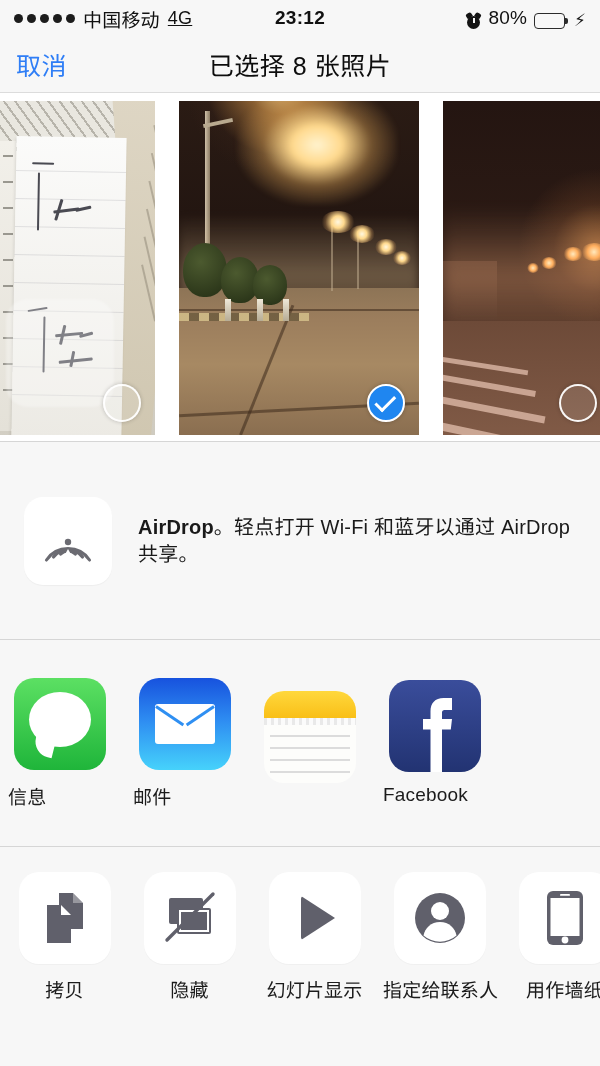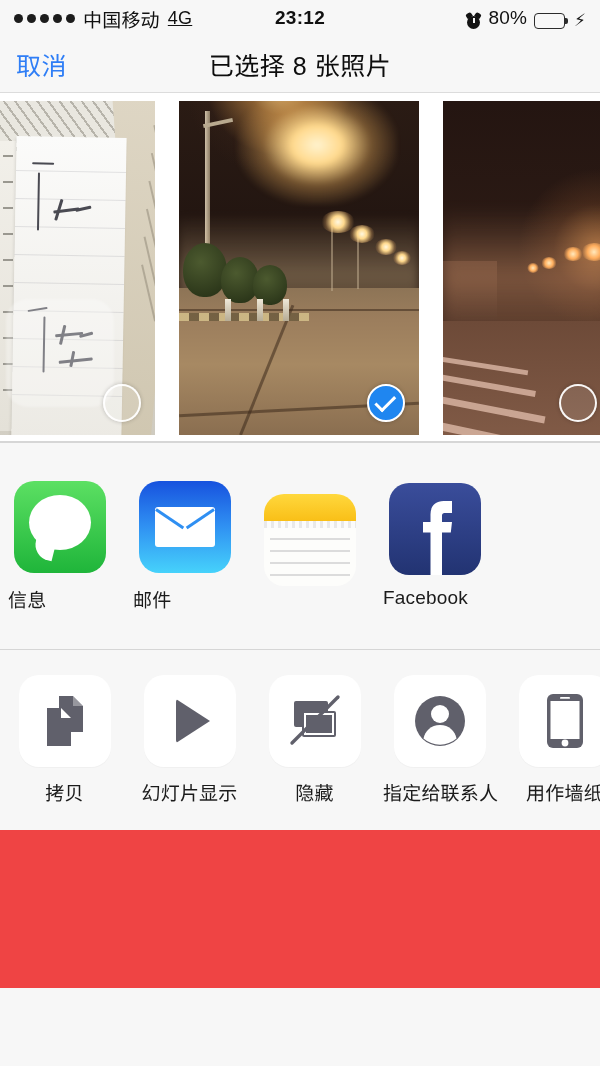--- a/index.html
+++ b/index.html
@@ -2,21 +2,21 @@
 <html lang="zh-CN"><head>
 <meta charset="utf-8">
 <style>
   * { margin:0; padding:0; box-sizing:border-box; }
   html, body {
     width:600px; height:1066px;
     font-family:"Liberation Sans","DejaVu Sans",sans-serif;
     background:#f7f7f7; overflow:hidden;
     -webkit-font-smoothing:antialiased;
   }
-  .screen { position:relative; width:600px; height:988px; background:#ef4444; }
+  .screen { position:relative; width:600px; height:885px; background:#0f766e; }
 
   
   .status-bar {
     height:36px; background:#f7f7f7;
     display:flex; align-items:center;
     padding:0 14px; position:relative;
   }
   .sb-left { display:flex; align-items:center; gap:8px; }
   .sig-dots { display:flex; align-items:center; gap:4px; }
   .sig-dots i { width:9px; height:9px; border-radius:50%; background:#1c1c1c; display:block; }
@@ -438,20 +438,34 @@
       <div class="zebra" style="left:-6px;bottom:74px;width:92px;height:5px;transform:rotate(9deg);"></div>
       <div class="zebra" style="left:-10px;bottom:56px;width:104px;height:6px;transform:rotate(10deg);"></div>
       <div class="zebra" style="left:-14px;bottom:34px;width:118px;height:7px;transform:rotate(11deg);"></div>
       <div class="zebra" style="left:-18px;bottom:8px;width:132px;height:8px;transform:rotate(12deg);"></div>
       <div class="sel-badge off"></div>
     </div>
   </div>
 
   <div class="divider"></div>
 
+  <div class="panel airdrop-row">
+    <div class="ad-icon">
+      <svg width="62" height="62" viewBox="0 0 62 62" aria-hidden="true">
+        <circle cx="31" cy="32" r="3.2" fill="#6b6b72"></circle>
+        <path d="M23.5 44 A11 11 0 0 1 38.5 44" fill="none" stroke="#6b6b72" stroke-width="3.1" stroke-linecap="round"></path>
+        <path d="M16.5 47 A18.5 18.5 0 0 1 45.5 47" fill="none" stroke="#6b6b72" stroke-width="3.1" stroke-linecap="round"></path>
+        <path d="M9.5 50 A26 26 0 0 1 52.5 50" fill="none" stroke="#6b6b72" stroke-width="3.1" stroke-linecap="round"></path>
+        <path d="M25 52 L31 41 L37 52" fill="#fff" stroke="#fff" stroke-width="2"></path>
+      </svg>
+    </div>
+    <div class="ad-text">
+      <b>AirDrop</b><span>。轻点打开 Wi-Fi 和蓝牙以通过 AirDrop 共享。</span>
+    </div>
+  </div>
 
   <div class="divider"></div>
 
   <div class="panel app-row">
 
     <div class="app-cell">
       <div class="app-icon ic-messages">
         <span class="bubble"></span>
           <span class="tail"></span>
       </div>
@@ -497,44 +511,44 @@
     <div class="act-cell">
       <div class="act-icon">
         <svg width="52" height="54" viewBox="0 0 52 54" aria-hidden="true">
           <path class="gry" d="M20 2h14l10 10v26H20z"></path>
           <path fill="#fff" d="M34 2v10h10z" opacity=".35"></path>
           <path class="gry" d="M8 14h14l10 10v28H8z"></path>
           <path fill="#ffffff" d="M22 14v10h10z"></path>
         </svg>
       </div>
       <div class="act-label">拷贝</div>
-    </div>
-
-    <div class="act-cell">
-      <div class="act-icon">
-        <span class="play-tri"></span>
-      </div>
-      <div class="act-label">幻灯片显示</div>
     </div>
 
     <div class="act-cell">
       <div class="act-icon">
         <svg width="58" height="56" viewBox="0 0 58 56" aria-hidden="true">
           <rect class="gry" x="8" y="8" width="34" height="26" rx="2"></rect>
           <rect class="gry" x="16" y="18" width="34" height="26" rx="2"></rect>
           <rect fill="#fff" x="18" y="20" width="30" height="22"></rect>
           <rect class="gry" x="20" y="22" width="26" height="18"></rect>
           <line x1="6" y1="50" x2="52" y2="4" stroke="#60606b" stroke-width="3.4" stroke-linecap="round"></line>
         </svg>
       </div>
       <div class="act-label">隐藏</div>
     </div>
 
     <div class="act-cell">
       <div class="act-icon">
+        <span class="play-tri"></span>
+      </div>
+      <div class="act-label">幻灯片显示</div>
+    </div>
+
+    <div class="act-cell">
+      <div class="act-icon">
         <svg width="56" height="56" viewBox="0 0 56 56" aria-hidden="true">
           <circle class="gry" cx="28" cy="28" r="25"></circle>
           <circle fill="#ffffff" cx="28" cy="21" r="9"></circle>
           <path fill="#ffffff" d="M28 32c-9 0-15 6-16.5 13.5a25 25 0 0 0 33 0C43 38 37 32 28 32z"></path>
         </svg>
       </div>
       <div class="act-label">指定给联系人</div>
     </div>
 
     <div class="act-cell">

